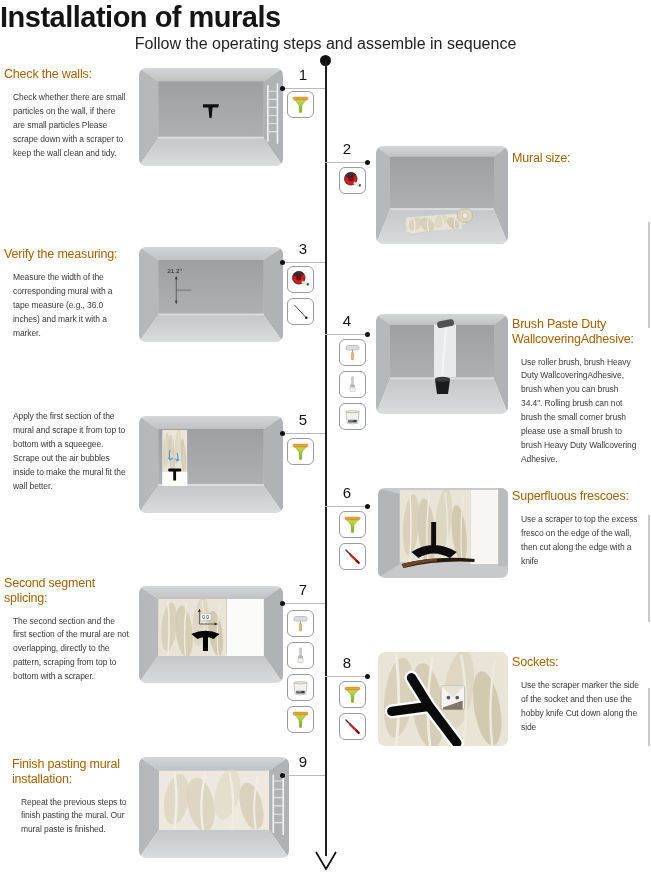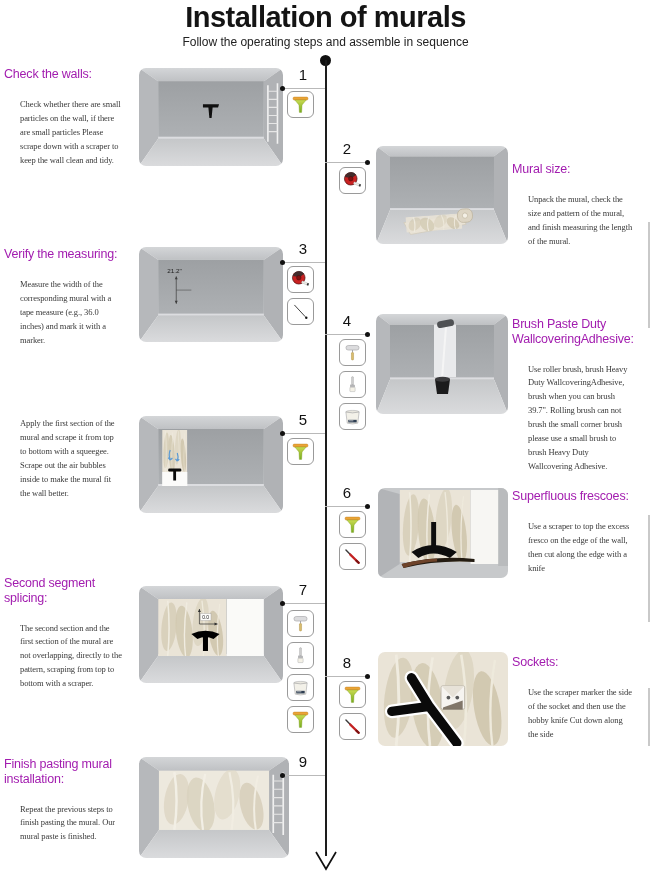--- a/index.html
+++ b/index.html
@@ -1,38 +1,38 @@
 <!DOCTYPE html>
 <html><head>
 <meta charset="utf-8">
 <style>
   html,body{margin:0;padding:0;background:#fff;}
   .canvas{position:relative;width:651px;height:879px;background:#fff;overflow:hidden;
           font-family:"Liberation Sans", sans-serif;color:#111;}
   
-  .title{position:absolute;top:1px;left:0;width:100%;text-align:center;margin:0;
+  .title{position:absolute;top:1px;left:0;width:100%;margin:0;
          font-size:29px;font-weight:700;letter-spacing:-0.5px;color:#141414;}
   .subtitle{position:absolute;top:35px;left:0;width:100%;text-align:center;margin:0;
-            font-size:12px;color:#222;}
+            font-size:16px;color:#222;}
   
   .tl-line{position:absolute;left:325px;top:60px;width:1.6px;height:796px;background:#1d1d1d;}
   .tl-dot{position:absolute;left:320px;top:55px;width:11px;height:11px;border-radius:50%;background:#101010;}
   .tl-arrow{position:absolute;left:314px;top:850px;}
   
   .connector{position:absolute;height:1.2px;background:#b9b9b9;}
   .connector .dot{position:absolute;width:5px;height:5px;border-radius:50%;background:#111;top:-2px;}
   .connector.c-left .dot{left:-1px;}
   .connector.c-right .dot{right:-1px;}
   .connector .num{position:absolute;top:-21px;left:0;width:100%;text-align:center;
                   font-size:15px;color:#111;line-height:1;}
   
   .step-text{position:absolute;}
   .step-text h2{margin:0 0 3px 0;font-size:12.5px;font-weight:400;letter-spacing:-0.2px;
-                color:#a21caf;line-height:1.18;}
-  .step-text p{margin:16px;font-size:8.5px;letter-spacing:-0.1px;color:#3a3a3a;line-height:1.64;font-family:Liberation Serif, serif;}
+                color:#a16207;line-height:1.18;}
+  .step-text p{margin:9px;font-size:8.5px;letter-spacing:-0.1px;color:#3a3a3a;line-height:1.64;}
   
   .icon-stack{position:absolute;display:flex;flex-direction:column;gap:5px;}
   .icon-box{width:27px;height:27px;background:#fff;border:1px solid #9a9a9a;border-radius:6px;
             display:flex;align-items:center;justify-content:center;box-sizing:border-box;}
   .icon-box svg{width:21px;height:21px;display:block;}
   
   .room{position:absolute;border-radius:7px;overflow:hidden;}
   .room svg{display:block;width:100%;height:100%;}
   .edge-line{position:absolute;left:648px;width:1.5px;background:#c9c9c9;}
   .hidden-defs{position:absolute;width:0;height:0;overflow:hidden;}
@@ -188,23 +188,22 @@
     <svg viewBox="0 0 132 95" preserveAspectRatio="none">
       <use href="#sym-room-r"></use>
       <g transform="rotate(-4 60 76)">
         <polygon points="28,72 86,68 90,78 34,84" fill="#e9e3d6" stroke="#cfc7b4" stroke-width="0.6"></polygon>
         <use href="#sym-mural" x="30" y="67" width="56" height="15" opacity="0.85"></use>
         <rect x="82" y="63" width="15" height="13" rx="5.5" fill="#ddd5c4" stroke="#bdb49e" stroke-width="0.7"></rect>
         <circle cx="89.5" cy="69.5" r="2.6" fill="#f4f0e6" stroke="#bdb49e" stroke-width="0.6"></circle>
       </g>
     </svg>
   </div>
-  <div class="step-text" style="left:512px;top:162px;width:137px;">
+  <div class="step-text" style="left:512px;top:151px;width:137px;">
     <h2>Mural size:</h2>
-    <p>Unpack the mural, check the size and pattern of the mural, and finish measuring the length of the mural.</p>
   </div>
 
   <div class="step-text" style="left:4px;top:247px;width:134px;">
     <h2>Verify the measuring:</h2>
     <p>Measure the width of the corresponding mural with a tape measure (e.g., 36.0 inches) and mark it with a marker.</p>
   </div>
   <div class="room" style="left:139px;top:247px;width:144px;height:95px;">
     <svg viewBox="0 0 143 97" preserveAspectRatio="none">
       <use href="#sym-room-l"></use>
       <g stroke="#3c3c3c" stroke-width="0.7" fill="none">
@@ -262,21 +261,21 @@
         <rect x="61" y="6" width="17" height="6.5" rx="3.2" fill="#4f5154" transform="rotate(-10 69 9)"></rect>
       </g>
       <g>
         <path d="M59 62 h15 l-2 14 h-11 z" fill="#1b1b1c"></path>
         <ellipse cx="66.5" cy="62" rx="7.6" ry="2.3" fill="#3b3b3d"></ellipse>
       </g>
     </svg>
   </div>
   <div class="step-text" style="left:512px;top:317px;width:137px;">
     <h2>Brush Paste Duty WallcoveringAdhesive:</h2>
-    <p>Use roller brush, brush Heavy Duty WallcoveringAdhesive, brush when you can brush 39.7". Rolling brush can not brush the small corner brush please use a small brush to brush Heavy Duty Wallcovering Adhesive.</p>
+    <p>Use roller brush, brush Heavy Duty WallcoveringAdhesive, brush when you can brush 34.4". Rolling brush can not brush the small corner brush please use a small brush to brush Heavy Duty Wallcovering Adhesive.</p>
   </div>
 
   <div class="step-text" style="left:4px;top:401px;width:134px;">
     <p>Apply the first section of the mural and scrape it from top to bottom with a squeegee. Scrape out the air bubbles inside to make the mural fit the wall better.</p>
   </div>
   <div class="room" style="left:139px;top:416px;width:144px;height:97px;">
     <svg viewBox="0 0 143 97" preserveAspectRatio="none">
       <use href="#sym-room-l"></use>
       <rect x="23" y="56" width="25" height="14" fill="#fbfbfa"></rect>
       <use href="#sym-mural" x="23" y="14" width="25" height="42"></use>
@@ -422,21 +421,21 @@
           <path d="M34 26 L52 55 M14 60 L52 55 M52 55 L80 92"></path>
         </g>
       </g>
     </svg>
   </div>
   <div class="step-text" style="left:512px;top:655px;width:137px;">
     <h2>Sockets:</h2>
     <p>Use the scraper marker the side of the socket and then use the hobby knife Cut down along the side</p>
   </div>
 
-  <div class="step-text" style="left:4px;top:757px;width:134px;">
+  <div class="step-text" style="left:12px;top:757px;width:134px;">
     <h2>Finish pasting mural installation:</h2>
     <p>Repeat the previous steps to finish pasting the mural. Our mural paste is finished.</p>
   </div>
   <div class="room" style="left:139px;top:757px;width:150px;height:101px;">
     <svg viewBox="0 0 143 97" preserveAspectRatio="none">
       <use href="#sym-room-l"></use>
       <use href="#sym-mural" x="19" y="13" width="105" height="57"></use>
       <rect x="19" y="13" width="105" height="57" fill="#ffffff" opacity="0.18"></rect>
       <g stroke="#f1f1f1" stroke-width="1.6">
         <path d="M128 17 V73 M137.5 15 V75"></path>

